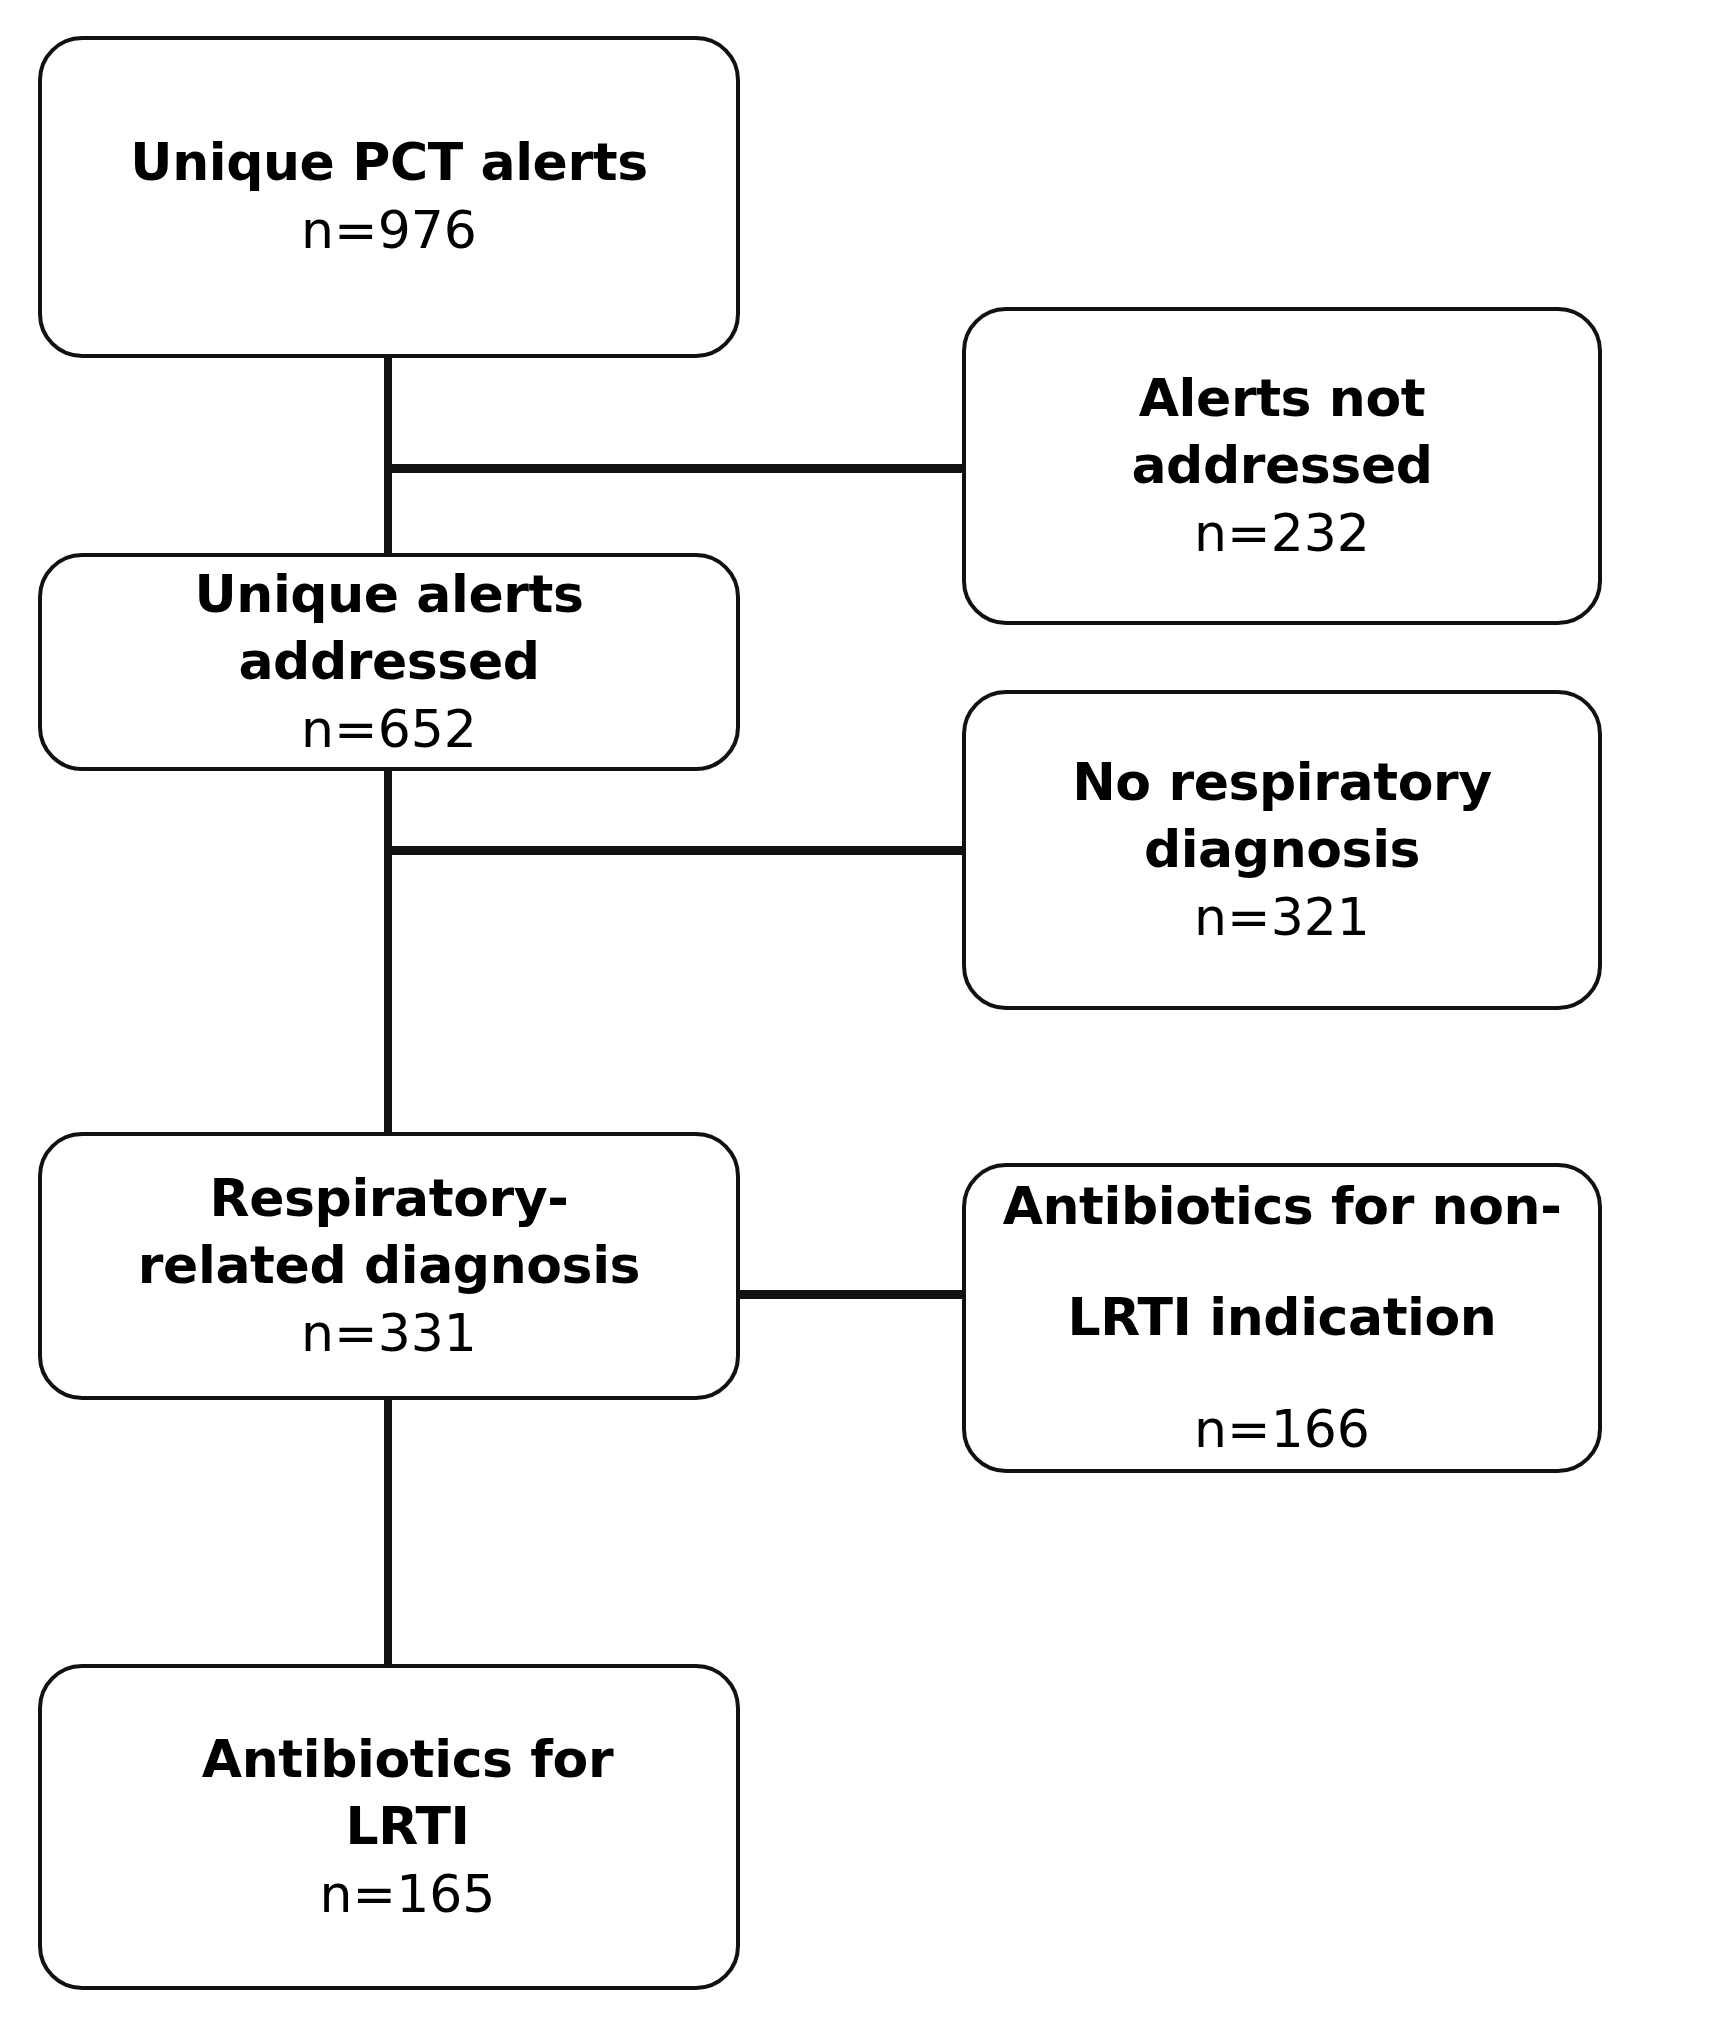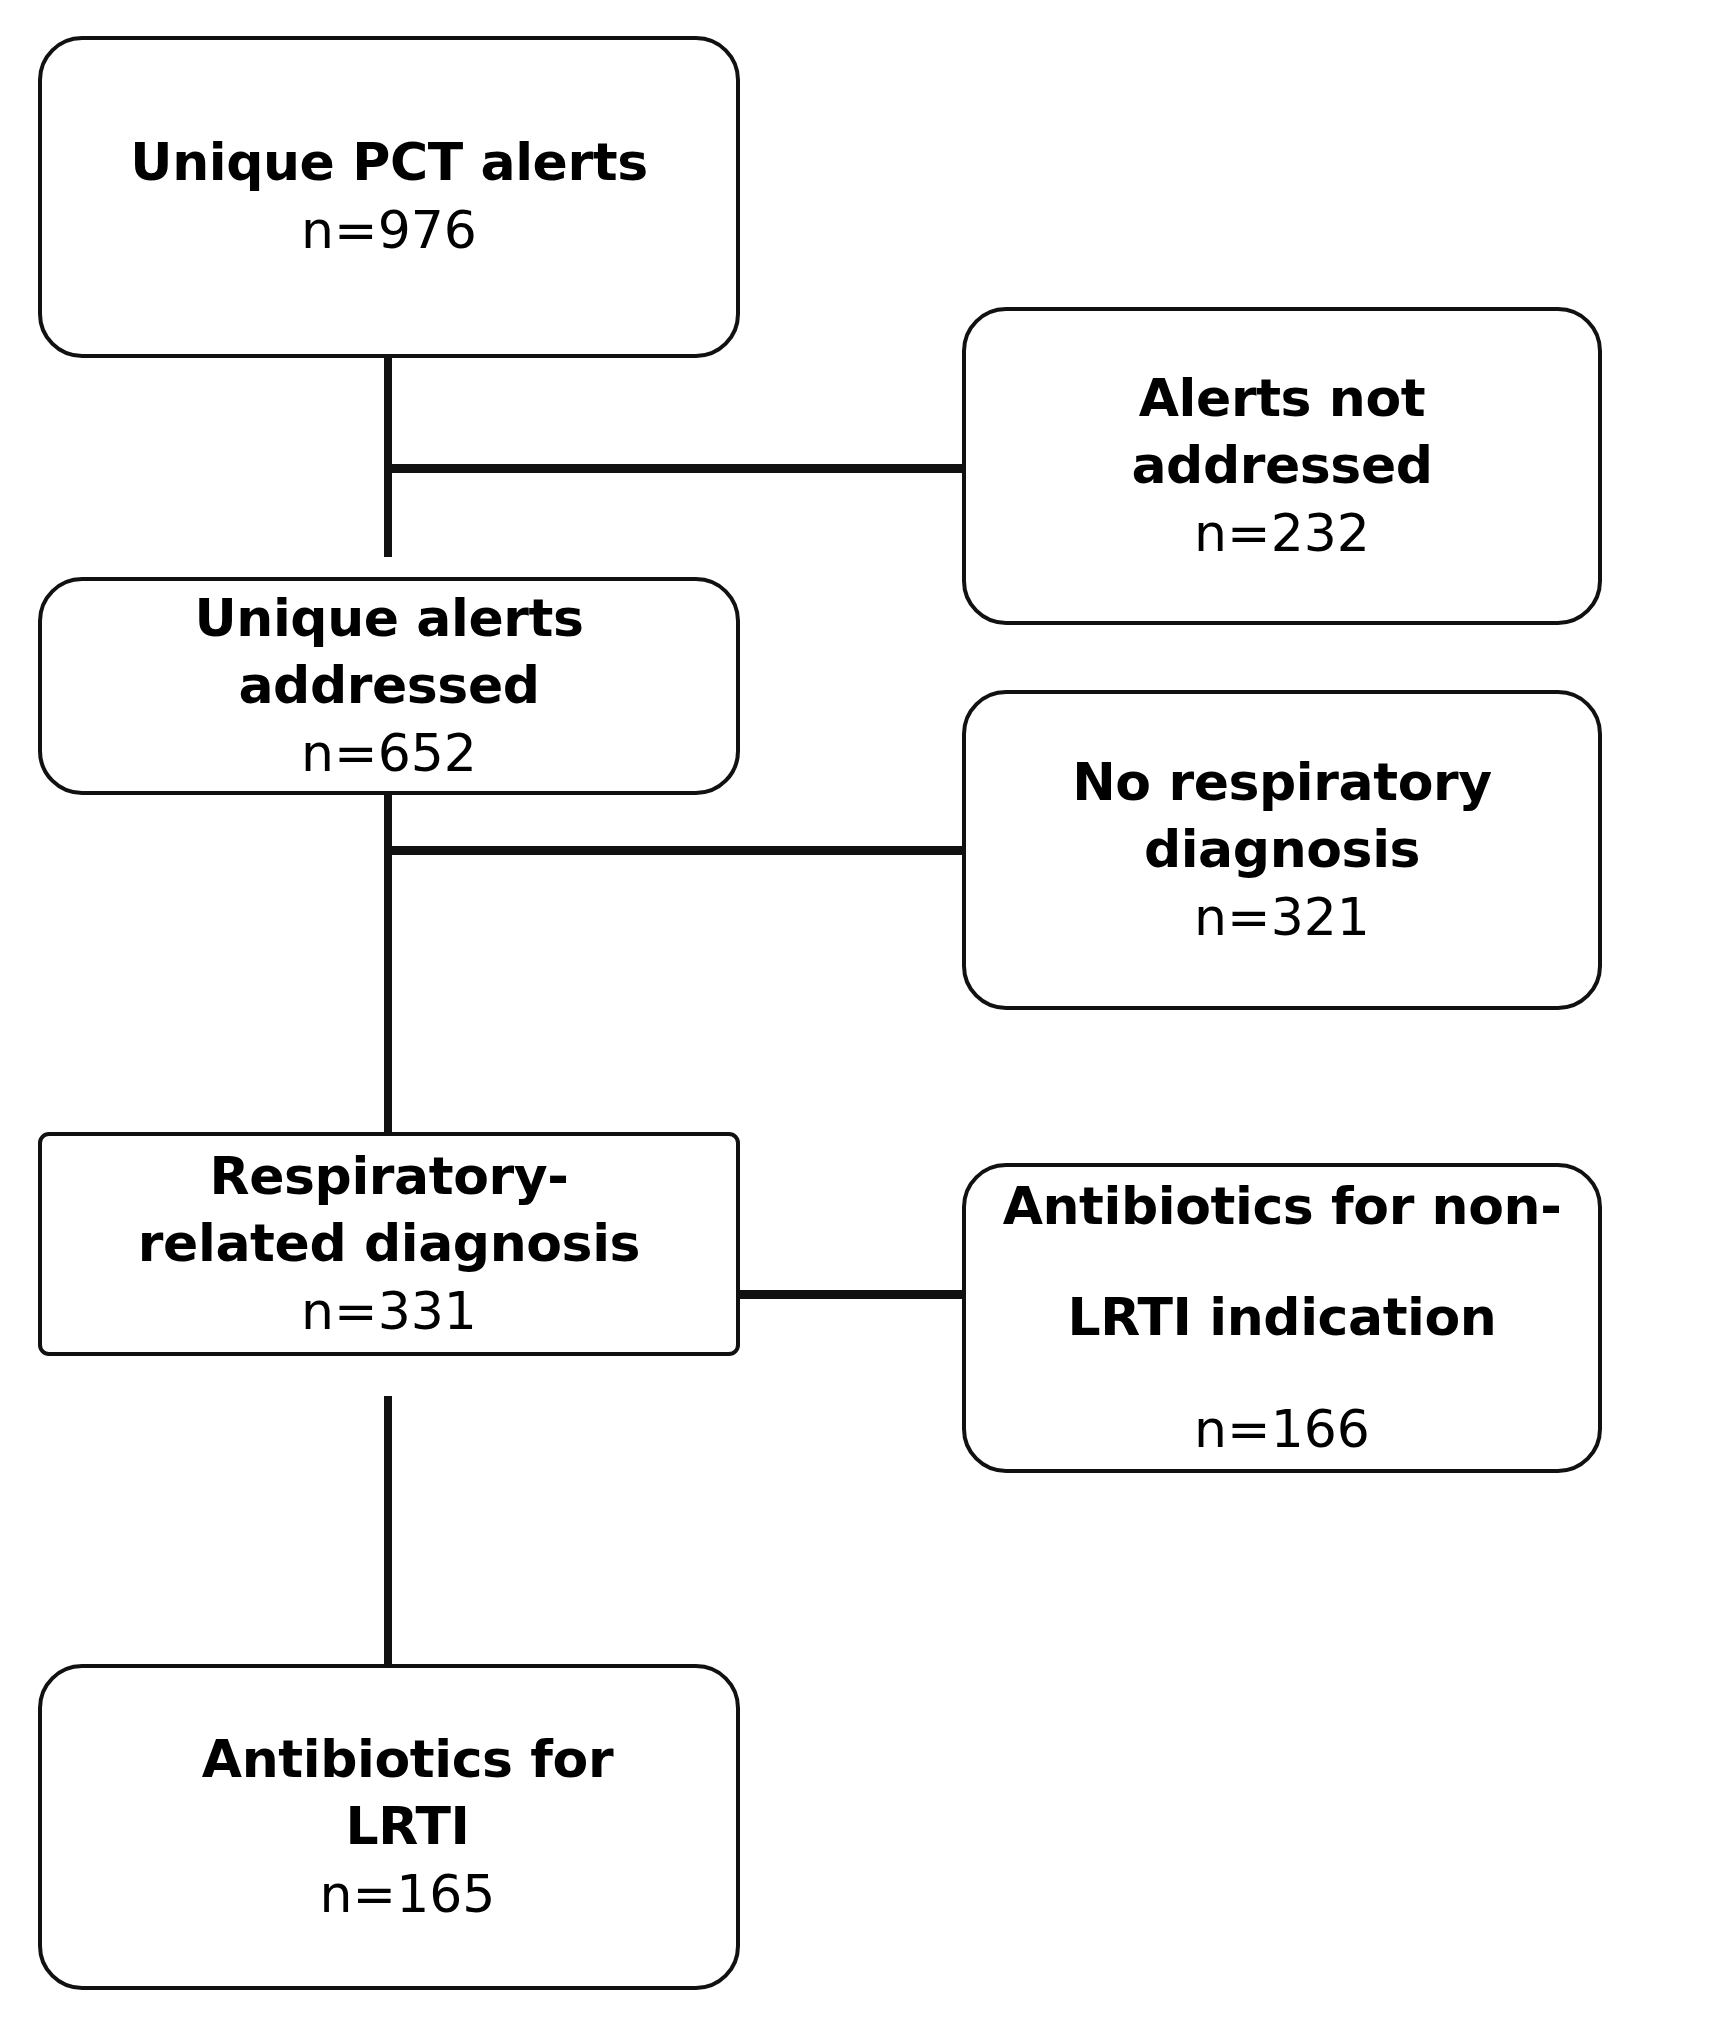--- a/index.html
+++ b/index.html
@@ -45,22 +45,22 @@
     font-size: 52px;
     line-height: 1.30;
     white-space: nowrap;
   }
 
   
   .node.main   { left: 38px;  width: 702px; }
   .node.excl   { left: 962px; width: 640px; text-align: right; }
 
   #node-pct      { top: 36px;   height: 322px; }
-  #node-addr     { top: 553px;  height: 218px; margin-top: 24px; }
-  #node-resp     { top: 1132px; height: 224px; border-radius: 11px; }
+  #node-addr     { top: 553px;  height: 218px; }
+  #node-resp     { top: 1132px; height: 268px; }
   #node-abx      { top: 1664px; height: 326px; padding-left: 37px; }
 
   #node-notaddr  { top: 307px;  height: 318px; }
   #node-noresp   { top: 690px;  height: 320px; }
   #node-nonlrti  { top: 1163px; height: 310px; gap: 44px; }
 
   
   .vline {
     position: absolute;
     left: 384px;

